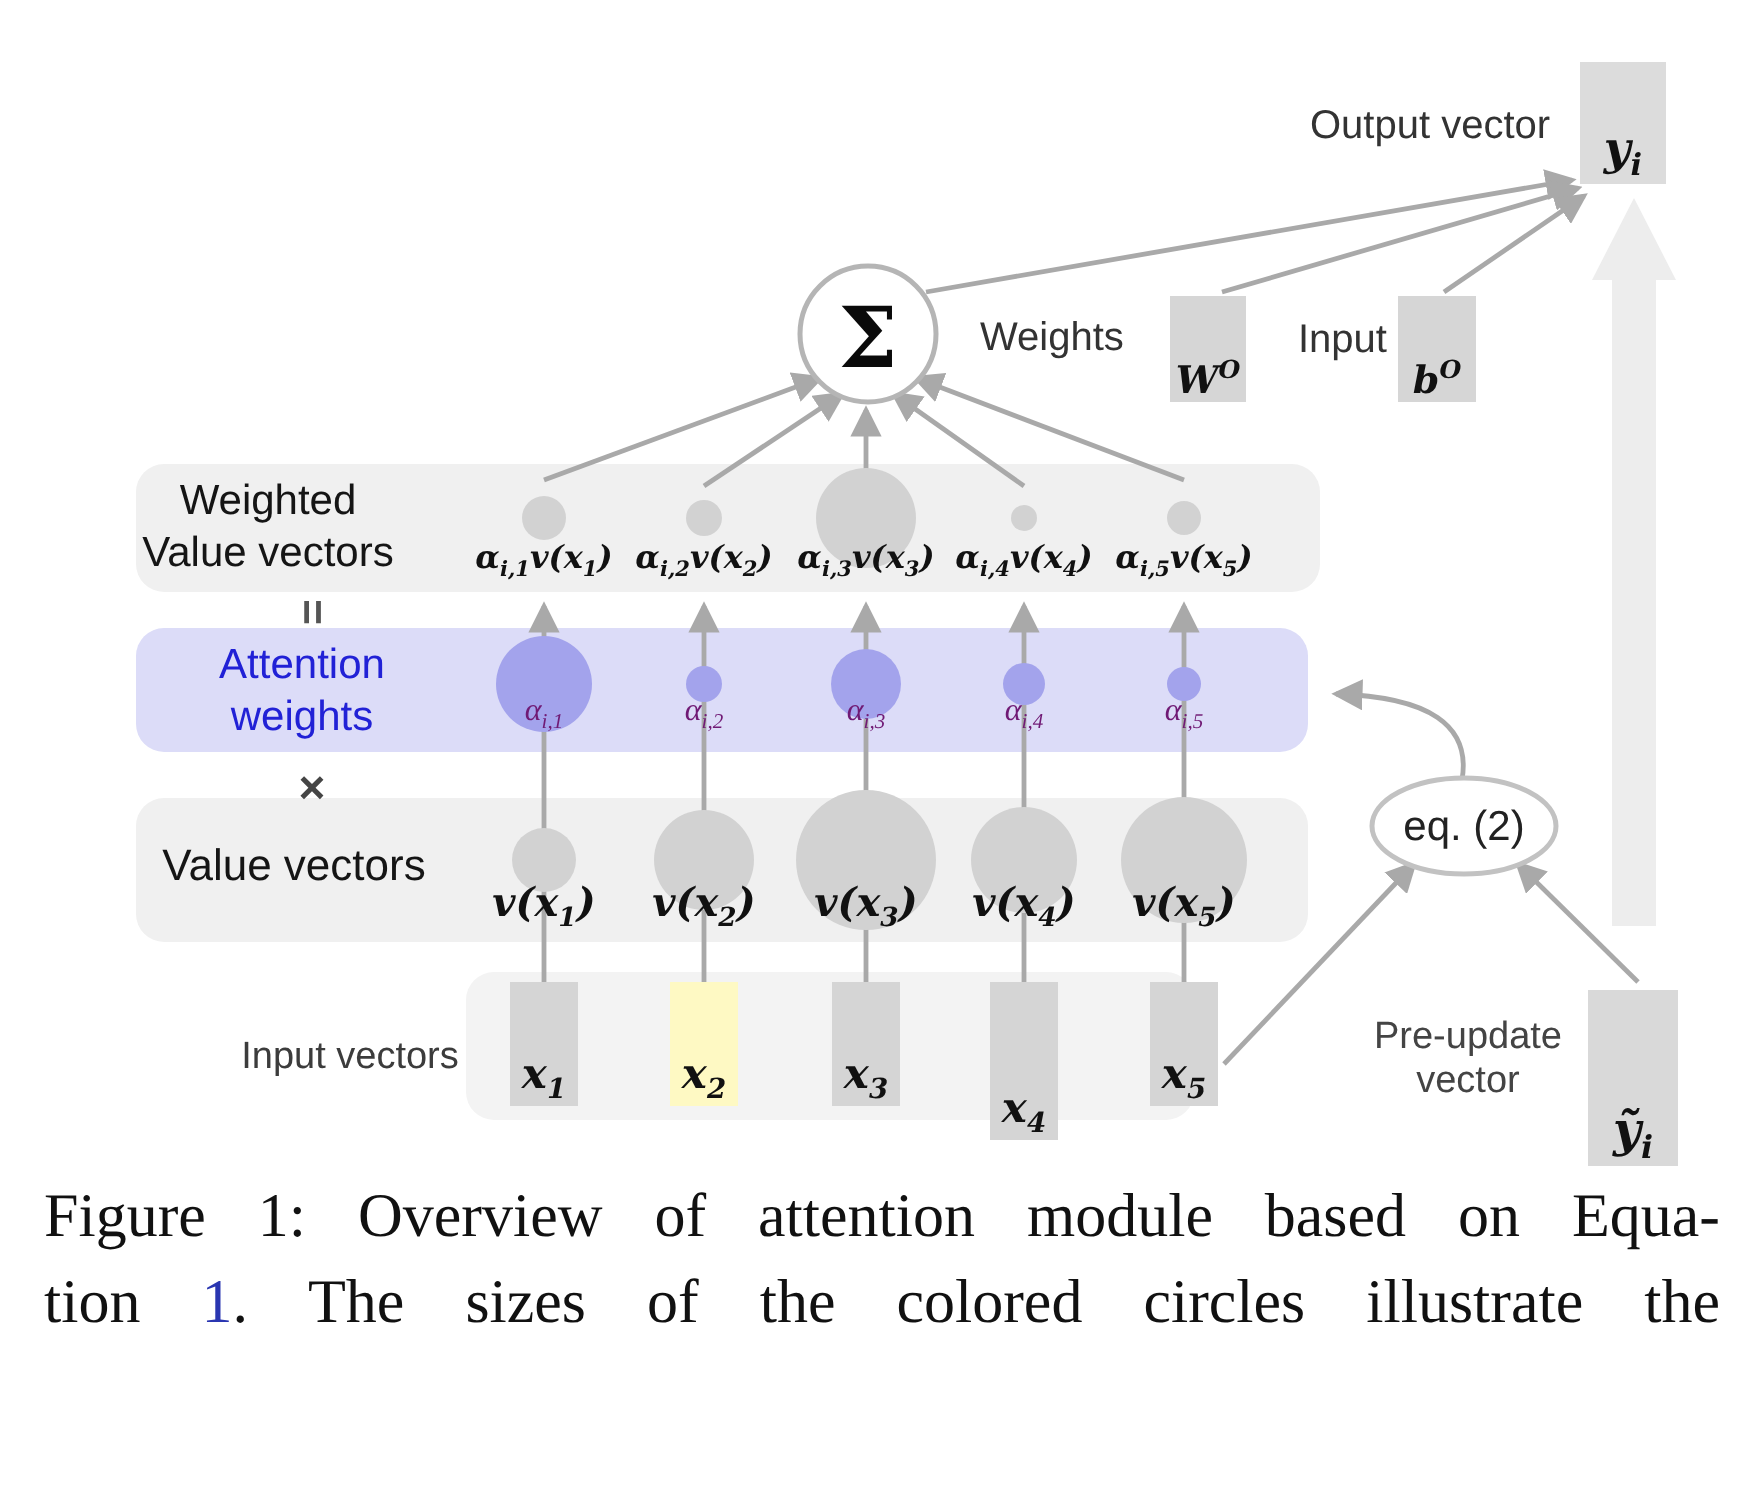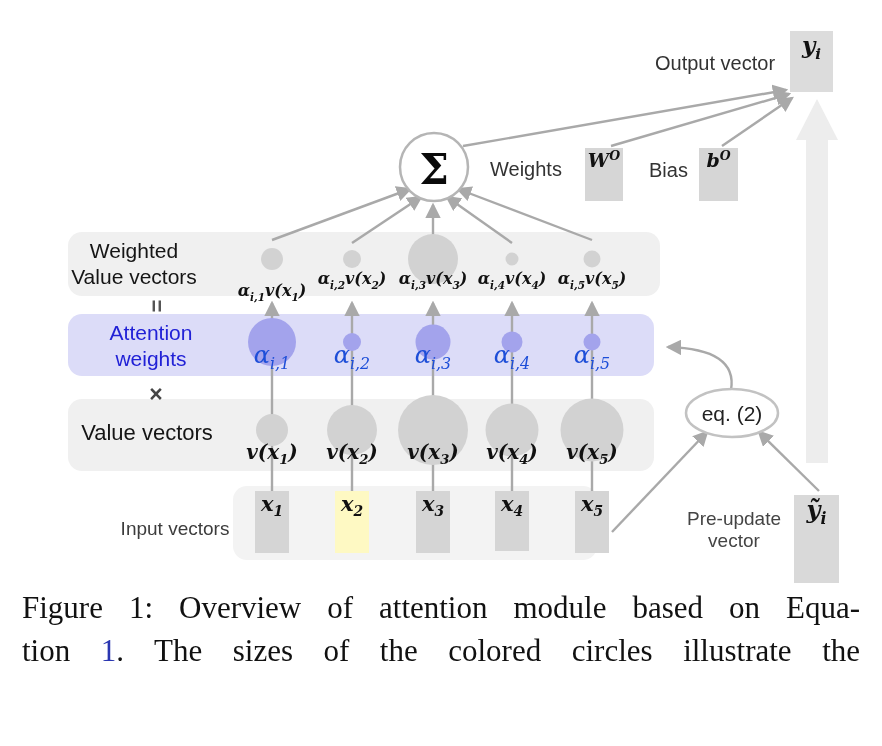--- a/index.html
+++ b/index.html
@@ -13,25 +13,25 @@
   
   #wires{position:absolute;left:0;top:0;z-index:2;pointer-events:none;}
   .circle{position:absolute;border-radius:50%;transform:translate(-50%,-50%);z-index:3;}
   .c-gray{background:#d2d2d2;}
   .c-blue{background:#a3a3ec;}
   .math{position:absolute;font-family:"DejaVu Serif",serif;font-style:italic;
         white-space:nowrap;transform:translate(-50%,-50%);z-index:4;color:#111;}
   .math sub{font-size:66%;font-style:italic;}
   .math sup{font-size:66%;font-style:italic;}
   .lbl-weighted{font-size:16px;font-weight:600;}
-  .lbl-attn{font-size:24px;color:#1d4ed8;}
+  .lbl-attn{font-size:16px;color:#701a75;font-family:Liberation Serif, serif;}
   .lbl-value{font-size:20px;font-weight:700;}
   .lbl-input{font-size:21px;font-weight:700;}
   .gbox{position:absolute;background:#d6d6d6;z-index:3;display:flex;
-        align-items:flex-start;justify-content:center;}
+        align-items:flex-end;justify-content:center;}
   .rowlabel{position:absolute;text-align:center;transform:translate(-50%,0);
             z-index:4;color:#151515;line-height:26px;font-size:21px;}
   .toplabel{position:absolute;z-index:4;color:#333;font-size:20px;white-space:nowrap;}
   .opnode{position:absolute;z-index:4;transform:translate(-50%,-50%);
           font-family:"DejaVu Serif",serif;color:#0a0a0a;}
   #caption{position:absolute;left:22px;top:586px;width:838px;z-index:4;
            font-family:"Liberation Serif",serif;font-size:31px;color:#111;
            line-height:43px;}
   .cap-just{text-align:justify;text-align-last:justify;}
   .cap-link{color:#2a36b1;}
@@ -89,21 +89,21 @@
 
   <div class="toplabel" style="left:655px;top:52px;">Output vector</div>
   <div class="gbox" style="left:790px;top:31px;width:43px;height:61px;background:#dcdcdc;">
     <span class="math" style="position:static;transform:none;font-size:23px;font-weight:700;">y<sub>i</sub></span>
   </div>
 
   <div class="toplabel" style="left:490px;top:158px;">Weights</div>
   <div class="gbox" style="left:585px;top:148px;width:38px;height:53px;">
     <span class="math" style="position:static;transform:none;font-size:19px;font-weight:700;">W<sup>O</sup></span>
   </div>
-  <div class="toplabel" style="left:649px;top:159px;">Bias</div>
+  <div class="toplabel" style="left:649px;top:159px;">Input</div>
   <div class="gbox" style="left:699px;top:148px;width:39px;height:53px;">
     <span class="math" style="position:static;transform:none;font-size:19px;font-weight:700;">b<sup>O</sup></span>
   </div>
 
   <div class="rowlabel" style="left:134px;top:238px;">
     <div>Weighted</div>
     <div>Value vectors</div>
   </div>
   <div class="abs" style="left:156px;top:306px;transform:translate(-50%,-50%) rotate(90deg);z-index:4;font-size:22px;font-weight:700;color:#555;">=</div>
   <div class="rowlabel" style="left:151px;top:320px;color:#2121d6;">
@@ -117,21 +117,21 @@
   <div class="rowlabel" style="left:734px;top:508px;font-size:19px;color:#444;line-height:22px;">
     <div>Pre-update</div>
     <div>vector</div>
   </div>
   <div class="gbox" style="left:794px;top:495px;width:45px;height:88px;background:#d9d9d9;">
     <span class="math" style="position:static;transform:none;font-size:24px;font-weight:700;">ỹ<sub>i</sub></span>
   </div>
 
   <div id="stage">
       <div class="circle c-gray" style="left: 272px; top: 259px; width: 22px; height: 22px;"></div>
-      <div class="math lbl-weighted" style="left: 272px; top: 292px;">α<sub>i,1</sub>v(x<sub>1</sub>)</div>
+      <div class="math lbl-weighted" style="left: 272px; top: 280px;">α<sub>i,1</sub>v(x<sub>1</sub>)</div>
       <div class="circle c-blue" style="left: 272px; top: 342px; width: 48px; height: 48px;"></div>
       <div class="math lbl-attn" style="left: 272px; top: 357px;">α<sub>i,1</sub></div>
       <div class="circle c-gray" style="left: 272px; top: 430px; width: 32px; height: 32px;"></div>
       <div class="math lbl-value" style="left: 272px; top: 453px;">v(x<sub>1</sub>)</div>
       <div class="gbox" style="left: 255px; top: 491px; width: 34px; height: 62px; background: rgb(213, 213, 213);">
         <span class="math lbl-input" style="position: static; transform: none;">x<sub>1</sub></span>
       </div>
       <div class="circle c-gray" style="left: 352px; top: 259px; width: 18px; height: 18px;"></div>
       <div class="math lbl-weighted" style="left: 352px; top: 280px;">α<sub>i,2</sub>v(x<sub>2</sub>)</div>
       <div class="circle c-blue" style="left: 352px; top: 342px; width: 18px; height: 18px;"></div>
@@ -149,21 +149,21 @@
       <div class="math lbl-value" style="left: 433px; top: 453px;">v(x<sub>3</sub>)</div>
       <div class="gbox" style="left: 416px; top: 491px; width: 34px; height: 62px; background: rgb(213, 213, 213);">
         <span class="math lbl-input" style="position: static; transform: none;">x<sub>3</sub></span>
       </div>
       <div class="circle c-gray" style="left: 512px; top: 259px; width: 13px; height: 13px;"></div>
       <div class="math lbl-weighted" style="left: 512px; top: 280px;">α<sub>i,4</sub>v(x<sub>4</sub>)</div>
       <div class="circle c-blue" style="left: 512px; top: 342px; width: 21px; height: 21px;"></div>
       <div class="math lbl-attn" style="left: 512px; top: 357px;">α<sub>i,4</sub></div>
       <div class="circle c-gray" style="left: 512px; top: 430px; width: 53px; height: 53px;"></div>
       <div class="math lbl-value" style="left: 512px; top: 453px;">v(x<sub>4</sub>)</div>
-      <div class="gbox" style="left: 495px; top: 491px; width: 34px; height: 60px; background: rgb(213, 213, 213);">
+      <div class="gbox" style="left: 495px; top: 491px; width: 34px; height: 79px; background: rgb(213, 213, 213);">
         <span class="math lbl-input" style="position: static; transform: none;">x<sub>4</sub></span>
       </div>
       <div class="circle c-gray" style="left: 592px; top: 259px; width: 17px; height: 17px;"></div>
       <div class="math lbl-weighted" style="left: 592px; top: 280px;">α<sub>i,5</sub>v(x<sub>5</sub>)</div>
       <div class="circle c-blue" style="left: 592px; top: 342px; width: 17px; height: 17px;"></div>
       <div class="math lbl-attn" style="left: 592px; top: 357px;">α<sub>i,5</sub></div>
       <div class="circle c-gray" style="left: 592px; top: 430px; width: 63px; height: 63px;"></div>
       <div class="math lbl-value" style="left: 592px; top: 453px;">v(x<sub>5</sub>)</div>
       <div class="gbox" style="left: 575px; top: 491px; width: 34px; height: 62px; background: rgb(213, 213, 213);">
         <span class="math lbl-input" style="position: static; transform: none;">x<sub>5</sub></span>

